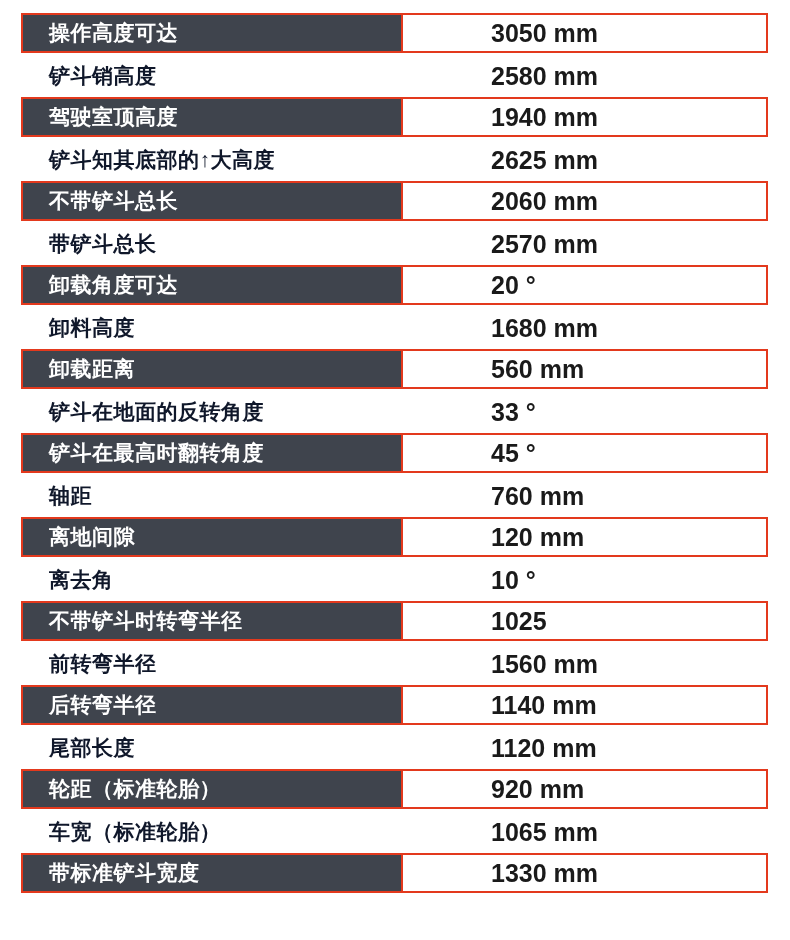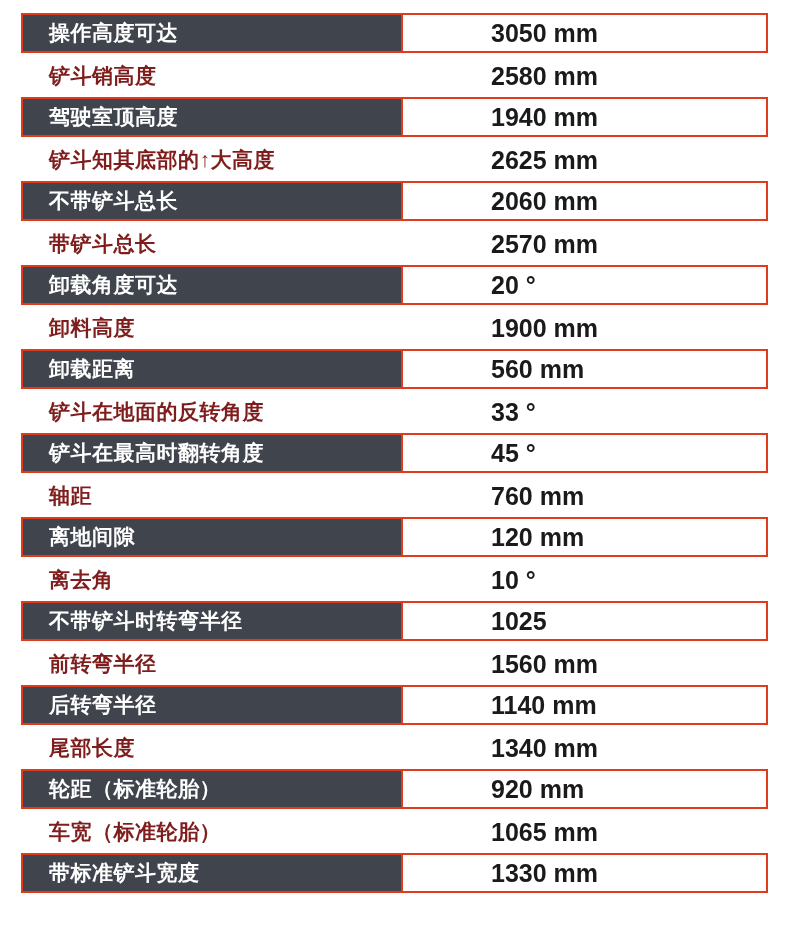--- a/index.html
+++ b/index.html
@@ -38,21 +38,21 @@
     font-size: 21px;
     font-weight: 600;
     letter-spacing: 0.5px;
     white-space: nowrap;
   }
   .row.dark .label-cell {
     background: #3F444D;
     color: #ffffff;
   }
   .row.light .label-cell {
-    color: #7f1d1d;
+    color: #0f172a;
   }
   .value-cell {
     flex: 1 1 auto;
     display: flex;
     align-items: center;
     box-sizing: border-box;
     border-left: 2px solid transparent;
     padding-left: 88px;
     font-size: 25px;
     font-weight: 700;
@@ -91,21 +91,21 @@
     <div class="row light">
       <div class="label-cell">带铲斗总长</div>
       <div class="value-cell">2570 mm</div>
     </div>
     <div class="row dark">
       <div class="label-cell">卸载角度可达</div>
       <div class="value-cell">20 °</div>
     </div>
     <div class="row light">
       <div class="label-cell">卸料高度</div>
-      <div class="value-cell">1900 mm</div>
+      <div class="value-cell">1680 mm</div>
     </div>
     <div class="row dark">
       <div class="label-cell">卸载距离</div>
       <div class="value-cell">560 mm</div>
     </div>
     <div class="row light">
       <div class="label-cell">铲斗在地面的反转角度</div>
       <div class="value-cell">33 °</div>
     </div>
     <div class="row dark">
@@ -131,21 +131,21 @@
     <div class="row light">
       <div class="label-cell">前转弯半径</div>
       <div class="value-cell">1560 mm</div>
     </div>
     <div class="row dark">
       <div class="label-cell">后转弯半径</div>
       <div class="value-cell">1140 mm</div>
     </div>
     <div class="row light">
       <div class="label-cell">尾部长度</div>
-      <div class="value-cell">1340 mm</div>
+      <div class="value-cell">1120 mm</div>
     </div>
     <div class="row dark">
       <div class="label-cell">轮距（标准轮胎）</div>
       <div class="value-cell">920 mm</div>
     </div>
     <div class="row light">
       <div class="label-cell">车宽（标准轮胎）</div>
       <div class="value-cell">1065 mm</div>
     </div>
     <div class="row dark">

